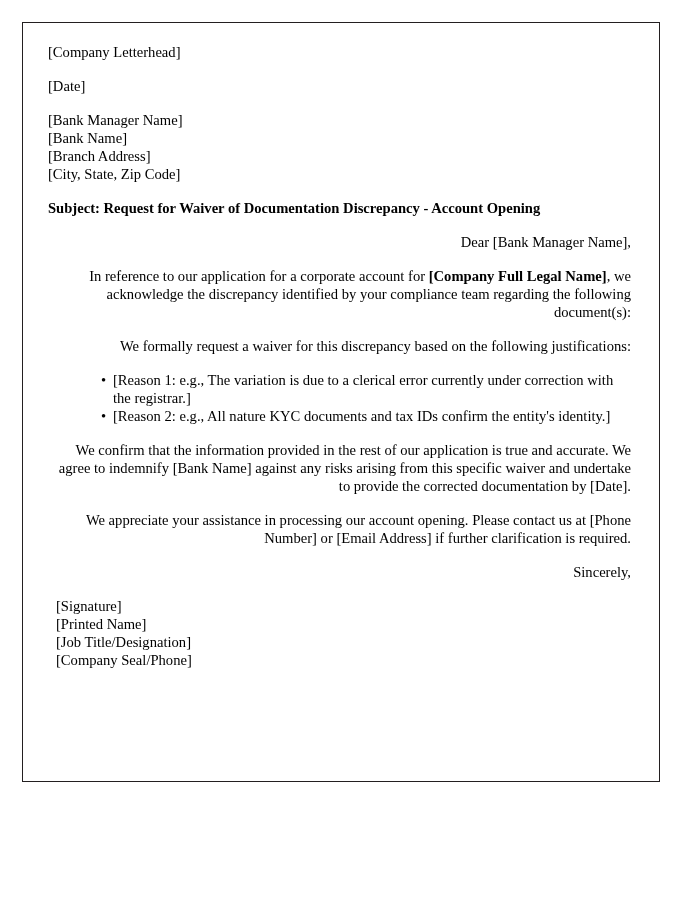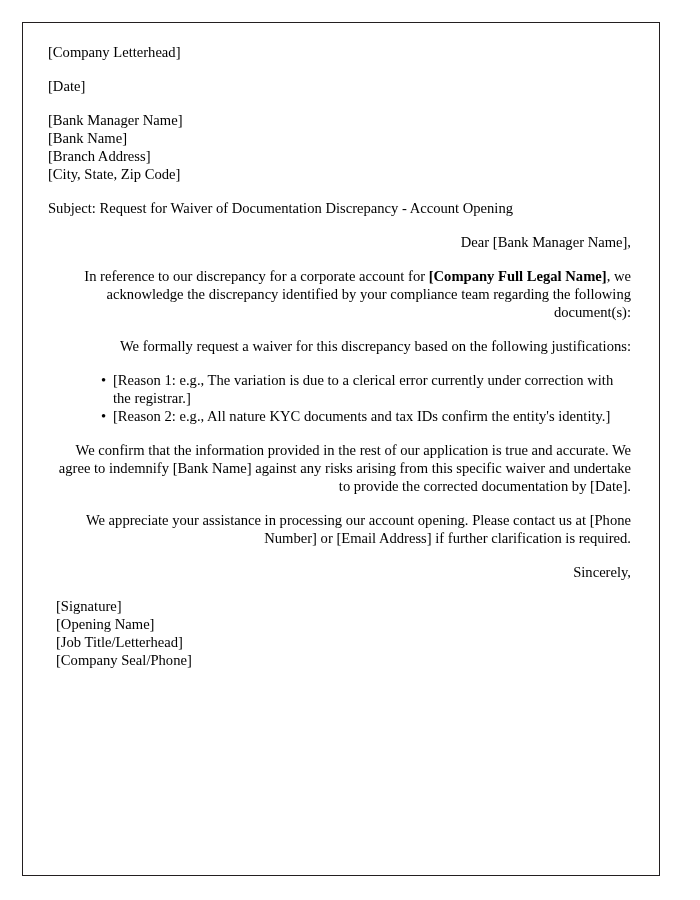--- a/index.html
+++ b/index.html
@@ -12,39 +12,39 @@
     height: 900px;
     font-family: "Liberation Serif", "DejaVu Serif", serif;
     color: #000000;
     overflow: hidden;
   }
   .page-frame {
     position: absolute;
     left: 22px;
     top: 22px;
     width: 638px;
-    height: 854px;
+    height: 760px;
     border: 1px solid #231f20;
     box-sizing: border-box;
     background: #ffffff;
   }
   .letter-body {
     padding: 20px 28px 0 25px;
     font-size: 14.6px;
     line-height: 18px;
   }
   .block {
     margin: 0 0 16px 0;
   }
   .line {
     display: block;
     white-space: pre-wrap;
   }
   .subject-line {
-    font-weight: normal;
+    font-weight: bold;
     margin: 0 0 16px 0;
   }
   .para {
     margin: 0 0 16px 0;
     text-align: right;
   }
   .para .strong {
     font-weight: bold;
     margin-top: 23px;
   }
@@ -86,37 +86,37 @@
       <span class="line">[Bank Manager Name]</span>
       <span class="line">[Bank Name]</span>
       <span class="line">[Branch Address]</span>
       <span class="line">[City, State, Zip Code]</span>
     </div>
 
     <p class="subject-line">Subject: Request for Waiver of Documentation Discrepancy - Account Opening</p>
 
     <p class="para">Dear [Bank Manager Name],</p>
 
-    <p class="para"><span>In reference to our discrepancy for a corporate account for </span><span class="strong">[Company Full Legal Name]</span><span>, we acknowledge the discrepancy identified by your compliance team regarding the following document(s):</span></p>
+    <p class="para"><span>In reference to our application for a corporate account for </span><span class="strong">[Company Full Legal Name]</span><span>, we acknowledge the discrepancy identified by your compliance team regarding the following document(s):</span></p>
 
 
     <p class="para">We formally request a waiver for this discrepancy based on the following justifications:</p>
 
     <ul class="reason-list">
       <li><span class="bullet-mark">•</span><span>[Reason 1: e.g., The variation is due to a clerical error currently under correction with the registrar.]</span></li>
       <li><span class="bullet-mark">•</span><span>[Reason 2: e.g., All nature KYC documents and tax IDs confirm the entity's identity.]</span></li>
     </ul>
 
     <p class="para">We confirm that the information provided in the rest of our application is true and accurate. We agree to indemnify [Bank Name] against any risks arising from this specific waiver and undertake to provide the corrected documentation by [Date].</p>
 
     <p class="para">We appreciate your assistance in processing our account opening. Please contact us at [Phone Number] or [Email Address] if further clarification is required.</p>
 
     <p class="para">Sincerely,</p>
 
     <div class="signature-block">
       <span class="line">[Signature]</span>
-      <span class="line">[Opening Name]</span>
-      <span class="line">[Job Title/Letterhead]</span>
+      <span class="line">[Printed Name]</span>
+      <span class="line">[Job Title/Designation]</span>
       <span class="line">[Company Seal/Phone]</span>
     </div>
 
   </div>
 </div>
 
 </body></html>

